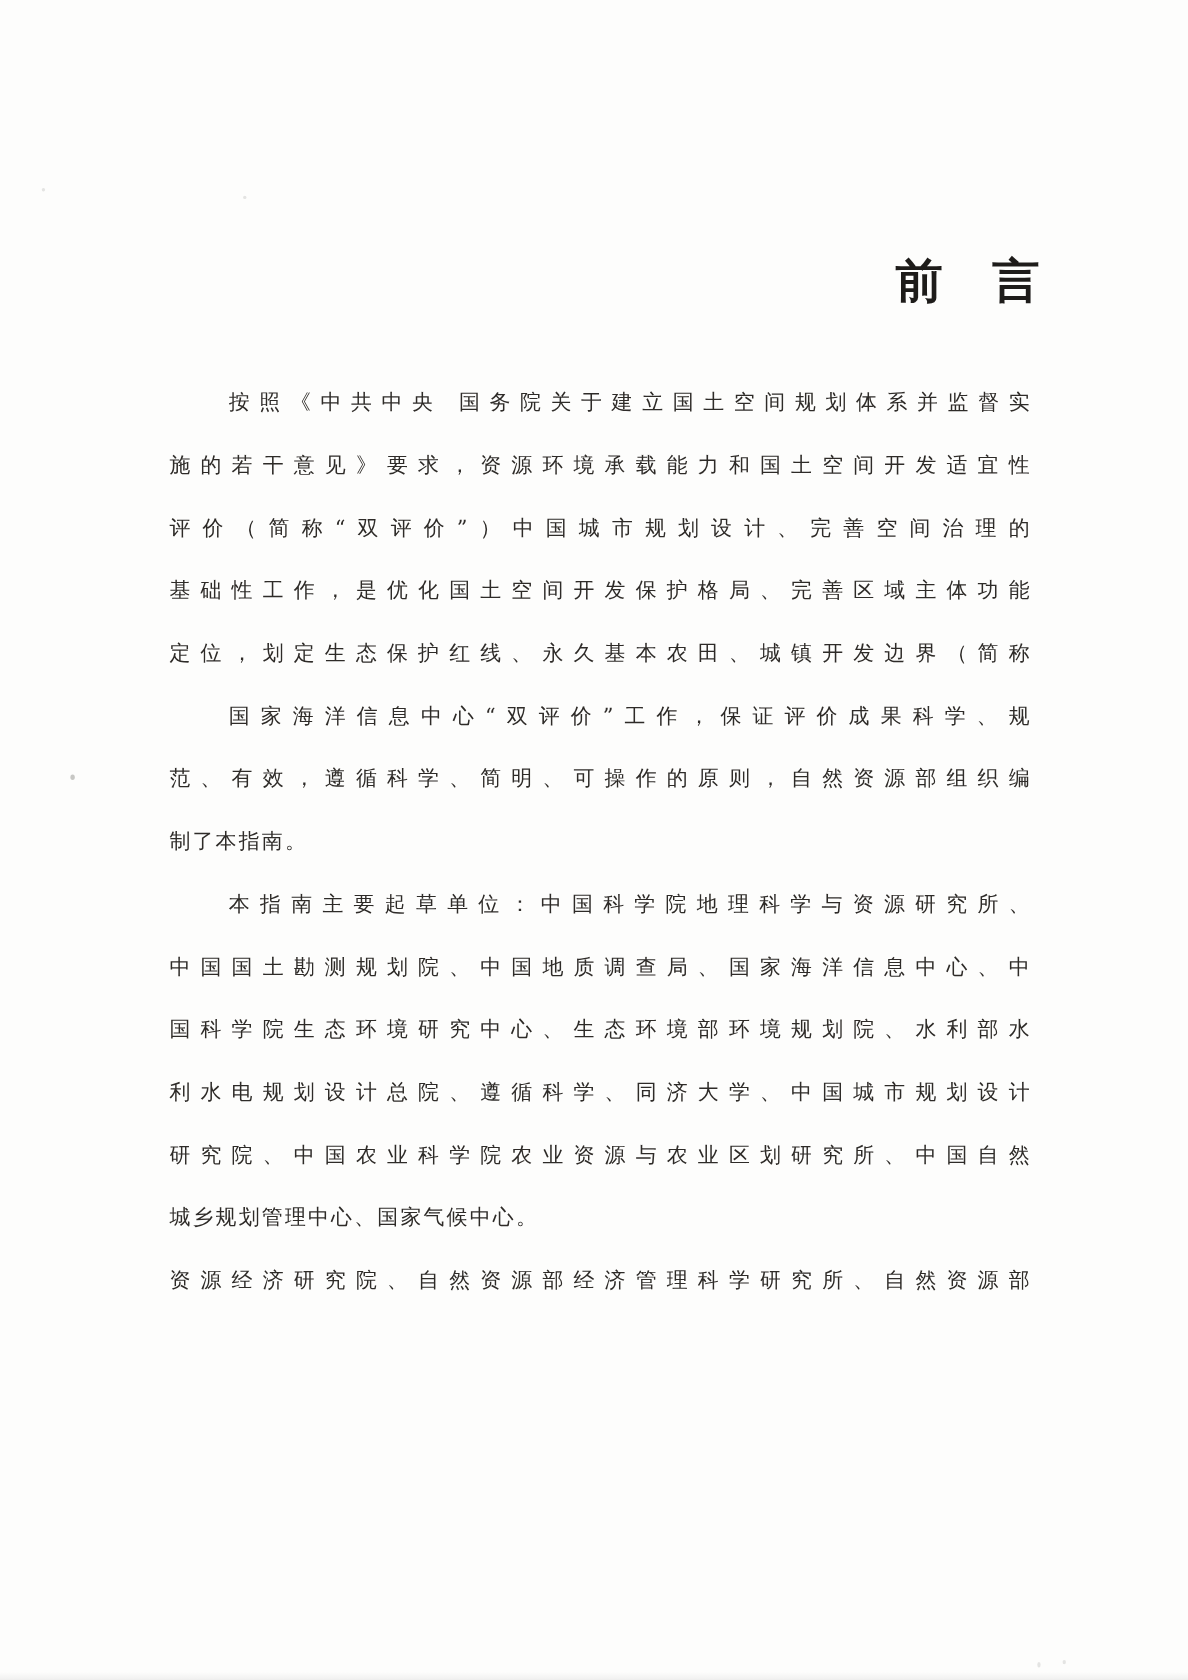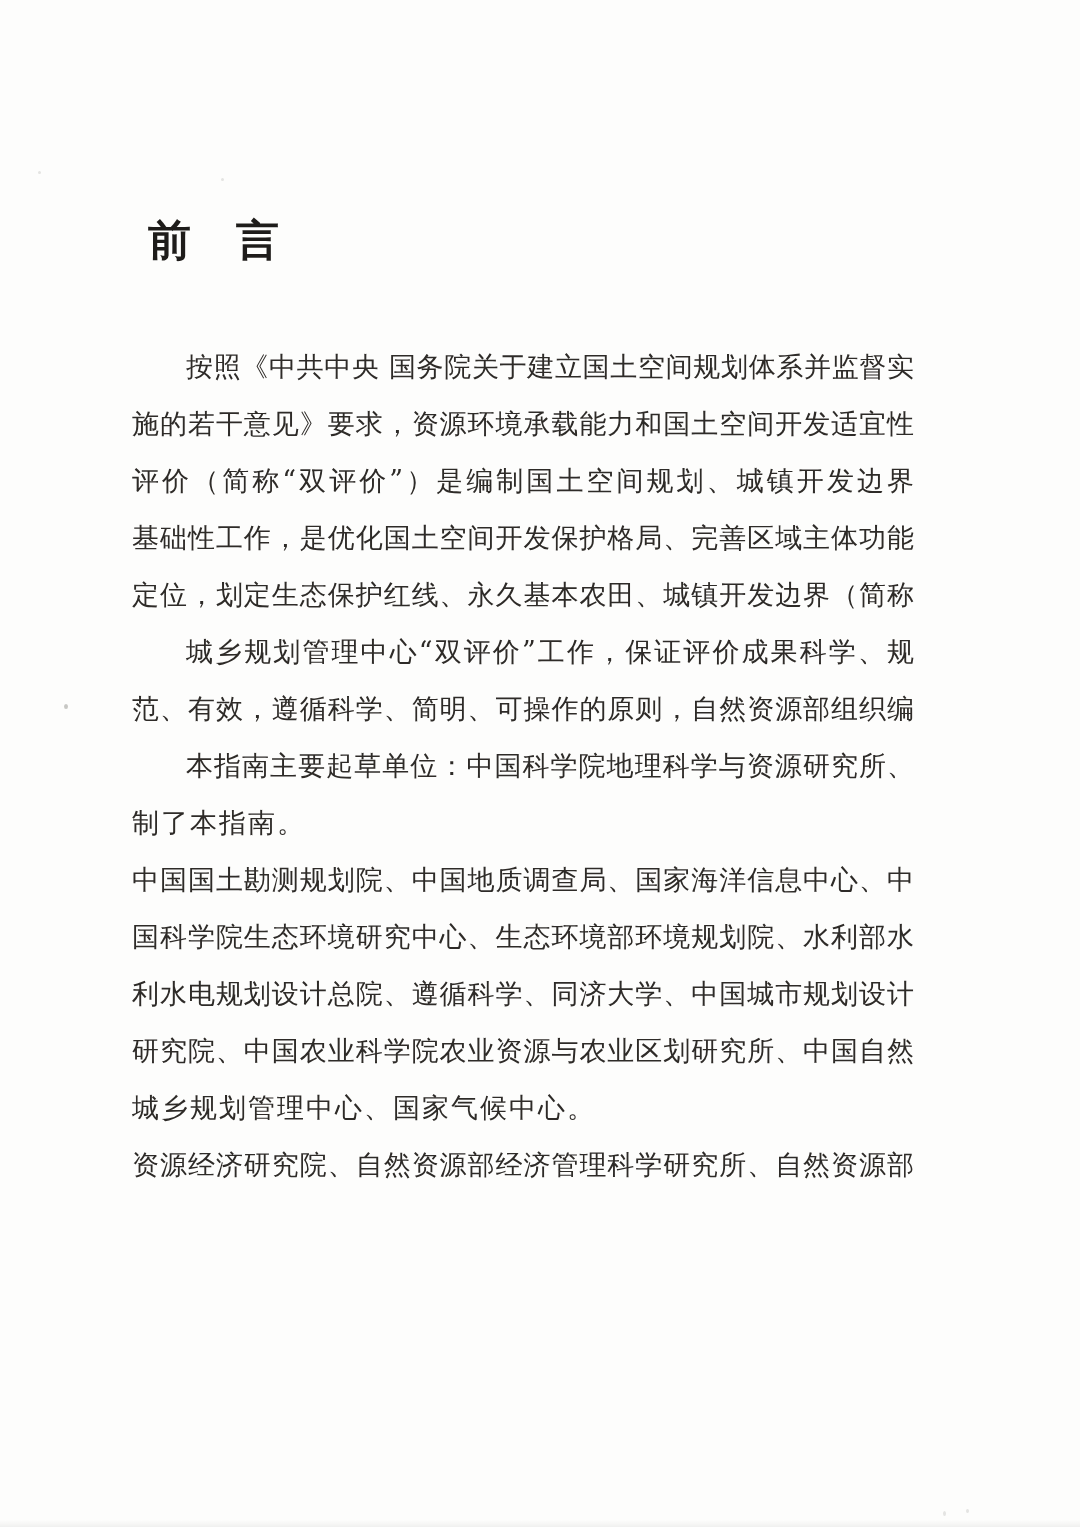--- a/index.html
+++ b/index.html
@@ -13,33 +13,33 @@
     height: 1527px;
     margin: 0 auto;
     overflow: hidden;
     font-family: "DejaVu Serif", "Liberation Serif", serif;
   }
   .title {
     position: absolute;
     top: 214px;
     left: 148px;
     width: 782px;
-    margin: 0;
-    text-align: left;
+    margin: 16px;
+    text-align: right;
     font-size: 43px;
     line-height: 52px;
     font-weight: 700;
     letter-spacing: 1px;
   }
   .body-text {
     position: absolute;
     top: 338px;
-    left: 132px;
+    left: 154px;
     width: 782px;
-    font-size: 27px;
+    font-size: 19px;
   }
   .line {
     height: 57px;
     line-height: 57px;
     text-align: justify;
     
     text-align-last: justify;
     text-justify: inter-character;
   }
   .line.first {
@@ -69,27 +69,27 @@
 </head>
 <body>
 
 <div class="page" style="background: rgb(253, 253, 252); color: rgb(46, 43, 40);">
 
   <h1 class="title" style="color: rgb(30, 28, 26);">前　言</h1>
 
   <div class="body-text">
       <div class="line first">按照《中共中央 国务院关于建立国土空间规划体系并监督实</div>
       <div class="line">施的若干意见》要求，资源环境承载能力和国土空间开发适宜性</div>
-      <div class="line">评价（简称“双评价”）是编制国土空间规划、城镇开发边界</div>
+      <div class="line">评价（简称“双评价”）中国城市规划设计、完善空间治理的</div>
       <div class="line">基础性工作，是优化国土空间开发保护格局、完善区域主体功能</div>
       <div class="line">定位，划定生态保护红线、永久基本农田、城镇开发边界（简称</div>
-      <div class="line first">城乡规划管理中心“双评价”工作，保证评价成果科学、规</div>
+      <div class="line first">国家海洋信息中心“双评价”工作，保证评价成果科学、规</div>
       <div class="line">范、有效，遵循科学、简明、可操作的原则，自然资源部组织编</div>
+      <div class="line last">制了本指南。</div>
       <div class="line first">本指南主要起草单位：中国科学院地理科学与资源研究所、</div>
-      <div class="line last">制了本指南。</div>
       <div class="line">中国国土勘测规划院、中国地质调查局、国家海洋信息中心、中</div>
       <div class="line">国科学院生态环境研究中心、生态环境部环境规划院、水利部水</div>
       <div class="line">利水电规划设计总院、遵循科学、同济大学、中国城市规划设计</div>
       <div class="line">研究院、中国农业科学院农业资源与农业区划研究所、中国自然</div>
       <div class="line last">城乡规划管理中心、国家气候中心。</div>
       <div class="line">资源经济研究院、自然资源部经济管理科学研究所、自然资源部</div>
     </div>
 
   <span class="artifact" style="left:64px; top:704px; width:4px; height:5px;"></span>
   <span class="artifact faint" style="left:38px; top:171px; width:3px; height:3px;"></span>

